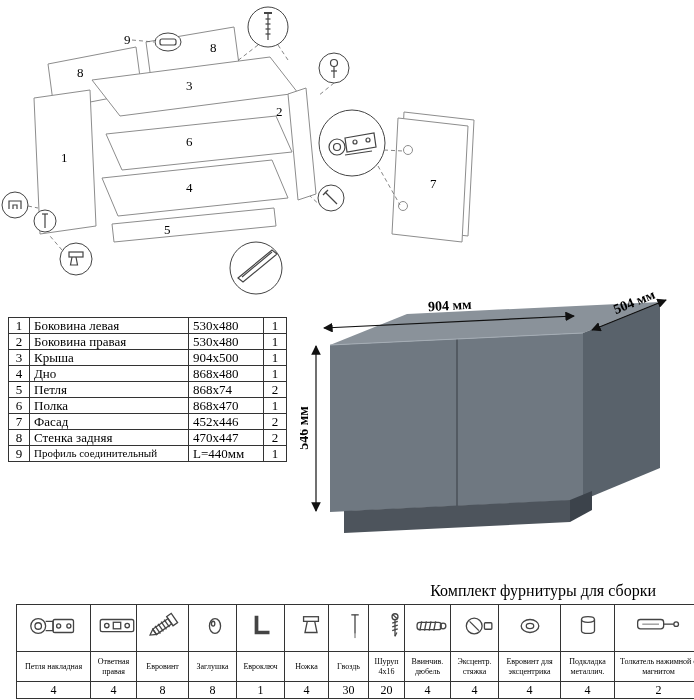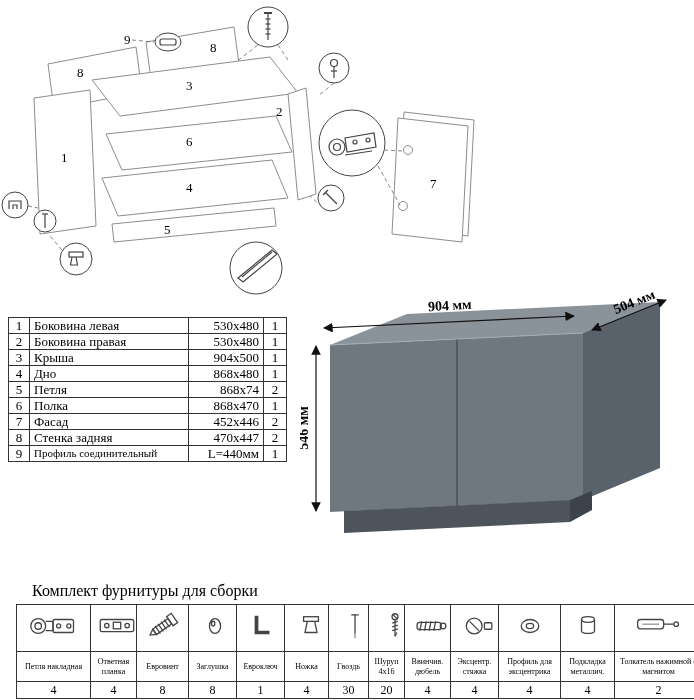--- a/index.html
+++ b/index.html
@@ -5,27 +5,27 @@
   html,body{margin:0;padding:0;}
   body{width:694px;height:700px;background:#fff;font-family:"Liberation Serif",serif;color:#000;}
   .page{position:relative;width:694px;height:700px;background:#fff;overflow:hidden;}
   .exploded{position:absolute;left:0;top:0;}
   svg text{font-family:"Liberation Serif",serif;fill:#000;}
   
   .parts{position:absolute;left:8px;top:317px;border-collapse:collapse;font-size:13px;}
   .parts td{border:1px solid #333;padding:0 4px;height:15px;line-height:15px;white-space:nowrap;}
   .parts .c-num{width:16px;text-align:center;padding:0 2px;}
   .parts .c-name{width:150px;}
-  .parts .c-size{width:66px;text-align:right;}
+  .parts .c-size{width:66px;text-align:left;}
   .parts .c-qty{width:14px;text-align:center;}
   .parts .small{font-size:11px;}
   
   .cabinet{position:absolute;left:300px;top:288px;}
   
-  .hw-title{position:absolute;top:582px;left:0;width:656px;text-align:left;font-size:16px;margin-left:32px;}
+  .hw-title{position:absolute;top:582px;left:0;width:656px;text-align:right;font-size:16px;}
   .hw{position:absolute;left:4px;top:604px;width:686px;border-collapse:collapse;table-layout:fixed;margin-left:12px;}
   .hw td{border:1px solid #333;text-align:center;vertical-align:middle;padding:0;overflow:hidden;}
   .hw tr.icons td{height:46px;}
   .hw tr.names td{height:27px;font-size:8px;line-height:1.15;padding:1px;}
   .hw tr.qty td{height:16px;font-size:12px;}
   .hwico{width:52px;height:38px;stroke:#444;fill:none;stroke-width:1.4;}
 </style>
 </head>
 <body>
 
@@ -318,30 +318,30 @@
           <svg class="hwico" viewBox="0 0 56 40">
             <rect x="5" y="13" width="28" height="10" rx="3"></rect>
             <line x1="10" y1="18" x2="28" y2="18" stroke-width="0.8"></line>
             <line x1="33" y1="18" x2="44" y2="18"></line>
               <circle cx="46.5" cy="18" r="2.5"></circle>
           </svg>
         </td>
       </tr>
       <tr class="names">
         <td>Петля накладная</td>
-        <td>Ответная планка</td>
+        <td>Ответная правая</td>
         <td>Евровинт</td>
         <td>Заглушка</td>
         <td>Евроключ</td>
         <td>Ножка</td>
         <td>Гвоздь</td>
         <td>Шуруп 4x16</td>
         <td>Ввинчив. дюбель</td>
         <td>Эксцентр. стяжка</td>
-        <td>Профиль для эксцентрика</td>
+        <td>Евровинт для эксцентрика</td>
         <td>Подкладка металлич.</td>
         <td>Толкатель нажимной с магнитом</td>
       </tr>
       <tr class="qty">
         <td>4</td>
         <td>4</td>
         <td>8</td>
         <td>8</td>
         <td>1</td>
         <td>4</td>

